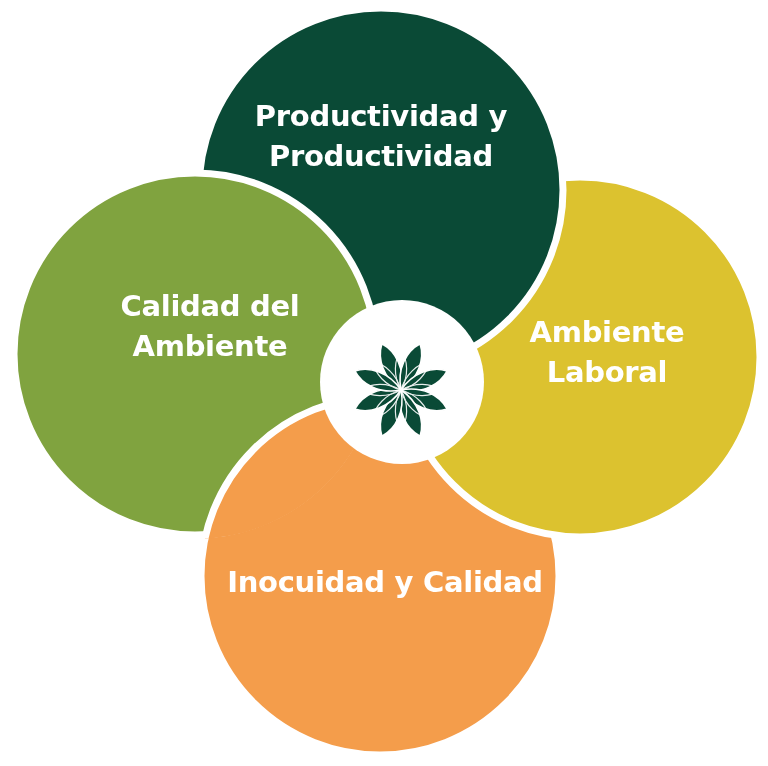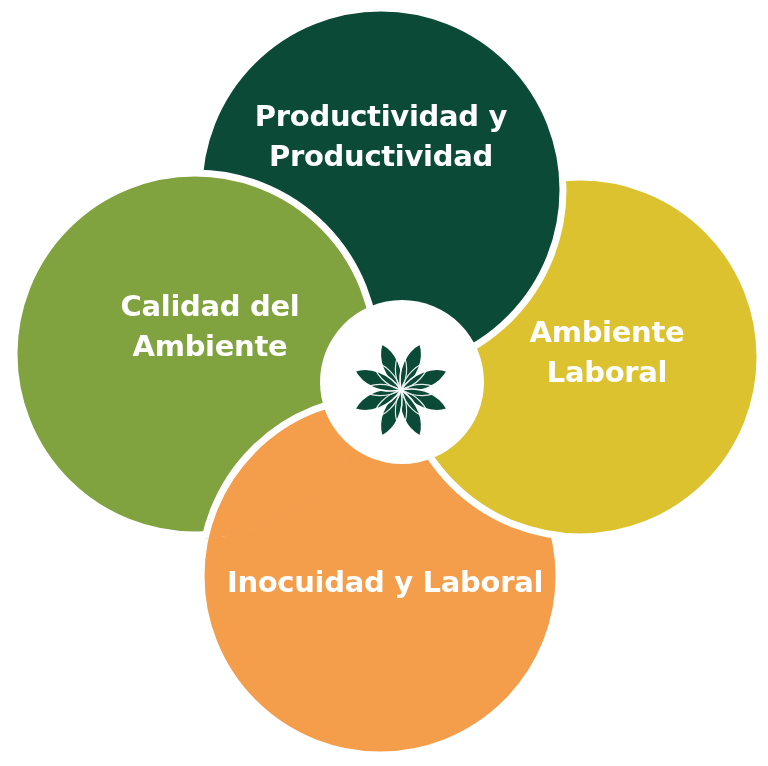--- a/index.html
+++ b/index.html
@@ -59,14 +59,14 @@
 </div>
 <div class="label" style="left:512px; top:312px; width:190px;">
   <span>Ambiente</span>
   <span>Laboral</span>
 </div>
 <div class="label" style="left:95px; top:286px; width:230px;">
   <span>Calidad del</span>
   <span>Ambiente</span>
 </div>
 <div class="label" style="left:215px; top:562px; width:340px;">
-  <span>Inocuidad y Laboral</span>
+  <span>Inocuidad y Calidad</span>
 </div>
 
 </body></html>

